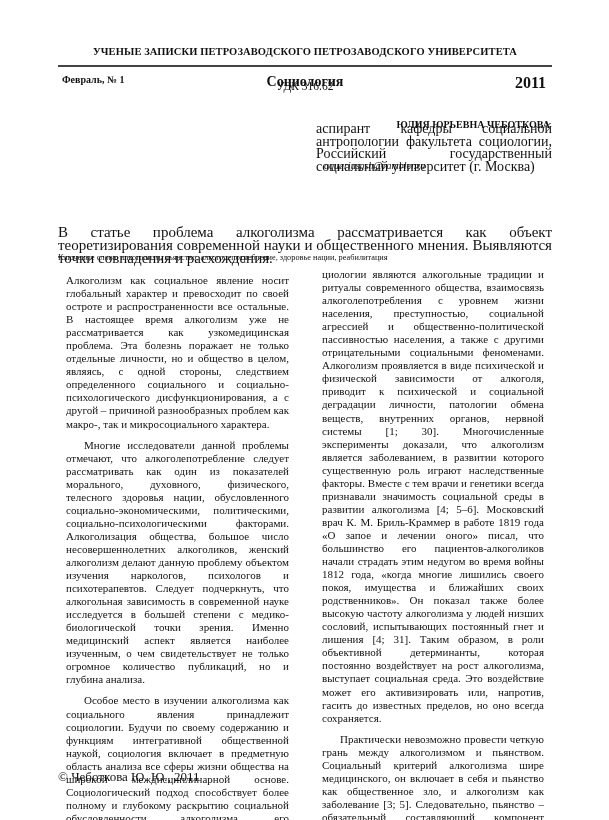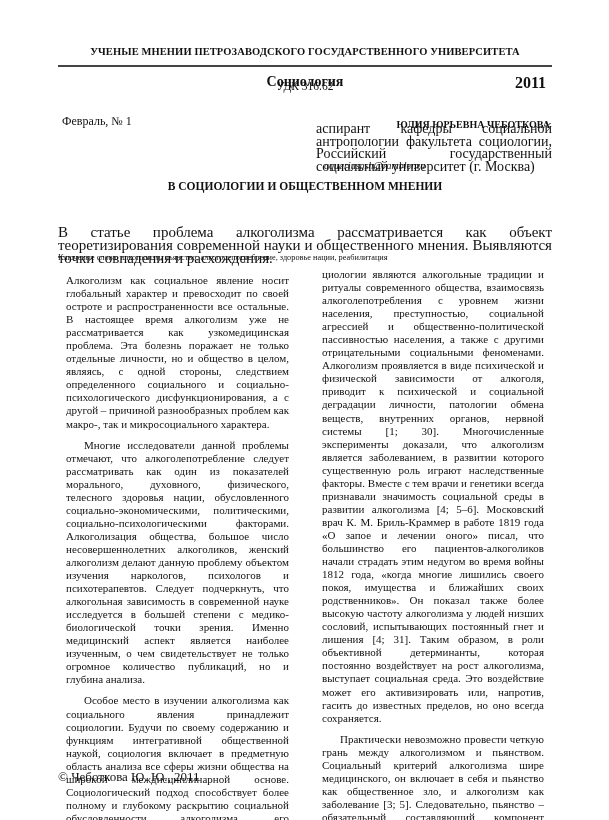--- a/index.html
+++ b/index.html
@@ -6,21 +6,21 @@
   body {
     width: 609px; height: 820px; position: relative; overflow: hidden;
     font-family: "Liberation Serif", serif; color: #111;
   }
   .abs { position: absolute; }
   .journal-title {
     left: 58px; width: 494px; top: 46px; text-align: center;
     font-weight: bold; font-size: 10.5px; letter-spacing: 0.1px;
   }
   .rule { left: 58px; width: 494px; top: 65px; height: 2px; background: #444; }
-  .issue { left: 62px; top: 74px; font-weight: normal; font-size: 12px; margin-top: 40px; }
+  .issue { left: 62px; top: 74px; font-weight: bold; font-size: 10px; }
   .section { left: 58px; width: 494px; top: 74px; text-align: center; font-weight: bold; font-size: 14px; }
   .year { right: 63px; top: 74px; font-weight: bold; font-size: 16px; }
   .udc { left: 58px; width: 494px; top: 80px; text-align: center; font-size: 11.5px; }
 
   .author-name { right: 59px; top: 110px; font-weight: bold; font-size: 10px; margin-top: 9px; }
   .affiliation {
     left: 316px; width: 236px; top: 123px; font-size: 14px; line-height: 12.5px;
     text-align: justify;
   }
   .email { left: 324px; top: 160px; font-size: 10px; font-style: italic; }
@@ -42,33 +42,32 @@
   .col-left { left: 58px; width: 239px; }
   .col-right { left: 314px; width: 238px; top: 260px; }
   .col p { margin: 8px; }
   .col p.indent { text-indent: 18px; }
   .col p.first { text-indent: 0; }
   .copyright { left: 58px; top: 769px; font-size: 13px; }
 </style>
 </head>
 <body>
 
-<div class="abs journal-title">УЧЕНЫЕ МНЕНИИ ПЕТРОЗАВОДСКОГО ГОСУДАРСТВЕННОГО УНИВЕРСИТЕТА</div>
+<div class="abs journal-title">УЧЕНЫЕ ЗАПИСКИ ПЕТРОЗАВОДСКОГО ПЕТРОЗАВОДСКОГО УНИВЕРСИТЕТА</div>
 <div class="abs rule"></div>
 <div class="abs issue">Февраль, № 1</div>
 <div class="abs section">Социология</div>
 <div class="abs year">2011</div>
 <div class="abs udc">УДК 316.62</div>
 
 <div class="abs author-name">ЮЛИЯ ЮРЬЕВНА ЧЕБОТКОВА</div>
 <div class="abs affiliation">аспирант кафедры социальной антропологии факультета социологии, Российский государственный социальный университет (г. Москва)</div>
 <div class="abs email">aquariuspsh@rambler.ru</div>
 
 <div class="abs title">
-  <div>В СОЦИОЛОГИИ И ОБЩЕСТВЕННОМ МНЕНИИ</div>
 </div>
 
 <div class="abs abstract">В статье проблема алкоголизма рассматривается как объект теоретизирования современной науки и общественного мнения. Выявляются точки совпадения и расхождения.</div>
 <div class="abs keywords">Ключевые слова: алкоголизм, пьянство, алкоголепотребление, здоровье нации, реабилитация</div>
 
 <div class="abs col col-left">
   <p class="first">Алкоголизм как социальное явление носит глобальный характер и превосходит по своей остроте и распространенности все остальные. В настоящее время алкоголизм уже не рассматривается как узкомедицинская проблема. Эта болезнь поражает не только отдельные личности, но и общество в целом, являясь, с одной стороны, следствием определенного социального и социально-психологического дисфункционирования, а с другой – причиной разнообразных проблем как макро-, так и микросоциального характера.</p>
   <p class="indent">Многие исследователи данной проблемы отмечают, что алкоголепотребление следует рассматривать как один из показателей морального, духовного, физического, телесного здоровья нации, обусловленного социально-экономическими, политическими, социально-психологическими факторами. Алкоголизация общества, большое число несовершеннолетних алкоголиков, женский алкоголизм делают данную проблему объектом изучения наркологов, психологов и психотерапевтов. Следует подчеркнуть, что алкогольная зависимость в современной науке исследуется в большей степени с медико-биологической точки зрения. Именно медицинский аспект является наиболее изученным, о чем свидетельствует не только огромное количество публикаций, но и глубина анализа.</p>
   <p class="indent">Особое место в изучении алкоголизма как социального явления принадлежит социологии. Будучи по своему содержанию и функциям интегративной общественной наукой, социология включает в предметную область анализа все сферы жизни общества на широкой междисциплинарной основе. Социологический подход способствует более полному и глубокому раскрытию социальной обусловленности алкоголизма, его зависимости от общественных отношений, а также сближает предметные поля философии, культурологии, психологии и социологии. В настоящее время социология активно занимается изучением феномена алкоголизма, а также его взаимосвязи с другими социологическими феноменами общества. Предметом изучения со-</p>
 </div>

